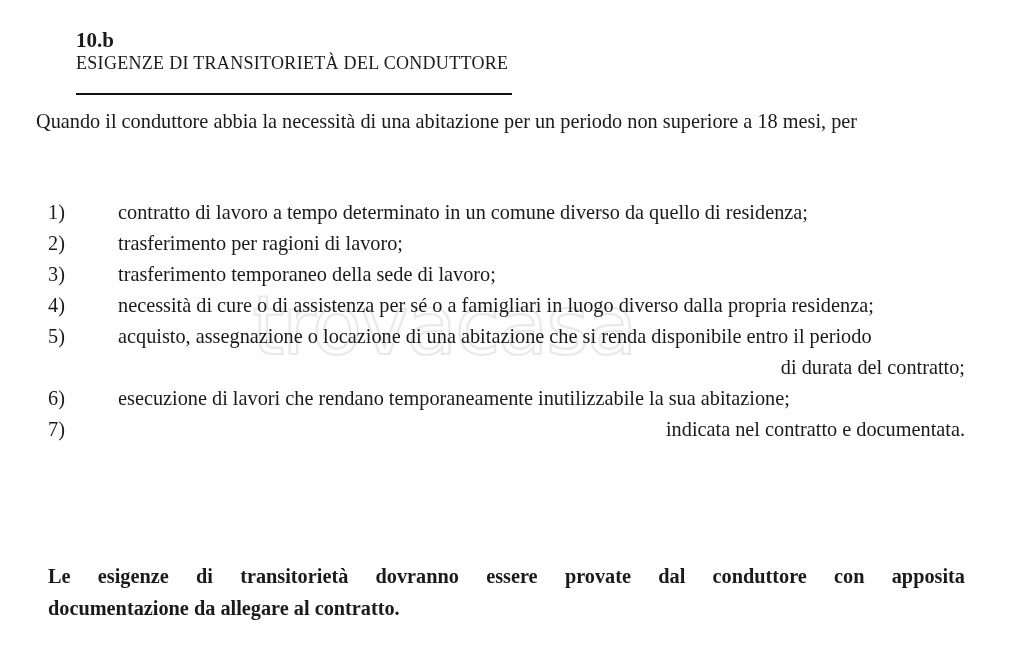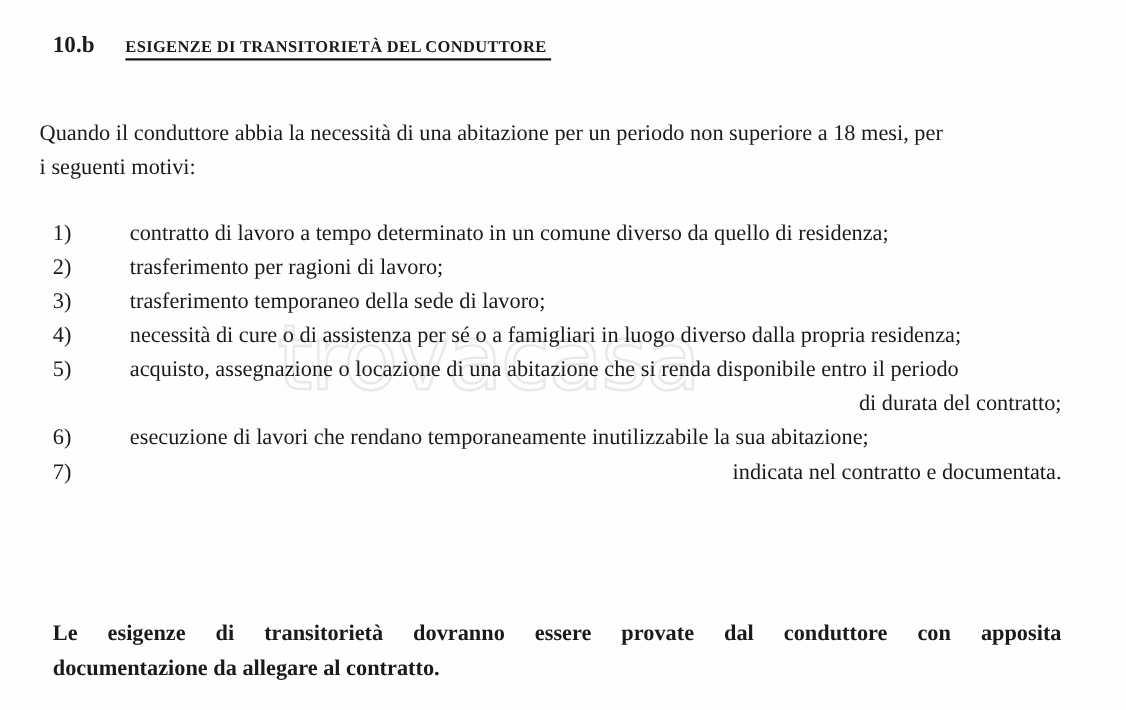--- a/index.html
+++ b/index.html
@@ -55,35 +55,36 @@
   }
 
   
   .heading-row {
     position: absolute;
     left: 48px;
     top: 28px;
     width: 930px;
     display: flex;
     align-items: baseline;
+    flex-direction: column;
   }
   .heading-num {
     font-size: 21px;
     font-weight: bold;
     letter-spacing: 0px;
     white-space: nowrap;
   }
   .heading-title {
-    font-size: 15px;
-    font-weight: bold;
+    font-size: 18px;
+    font-weight: normal;
     letter-spacing: 0.3px;
     margin-left: 28px;
     border-bottom: 2px solid #111;
     padding-right: 4px;
-    padding-bottom: 1px;
+    padding-bottom: 19px;
     white-space: nowrap;
   }
 
   
   .intro {
     position: absolute;
     left: 36px;
     top: 106px;
     width: 917px;
     font-size: 20.3px;
@@ -164,21 +165,20 @@
 
   <div class="content">
 
     <div class="heading-row">
       <span class="heading-num">10.b</span>
       <span class="heading-title">ESIGENZE DI TRANSITORIETÀ DEL CONDUTTORE</span>
     </div>
 
     <div class="intro">
       <span>Quando il conduttore abbia la necessità di una abitazione per un periodo non superiore a 18 mesi, per</span>
-      <span class="last-line">i seguenti motivi:</span>
     </div>
 
     <div class="list">
 
       <div class="li">
         <span class="li-num">1)</span>
         <span class="li-text">contratto di lavoro a tempo determinato in un comune diverso da quello di residenza;</span>
       </div>
 
       <div class="li">

